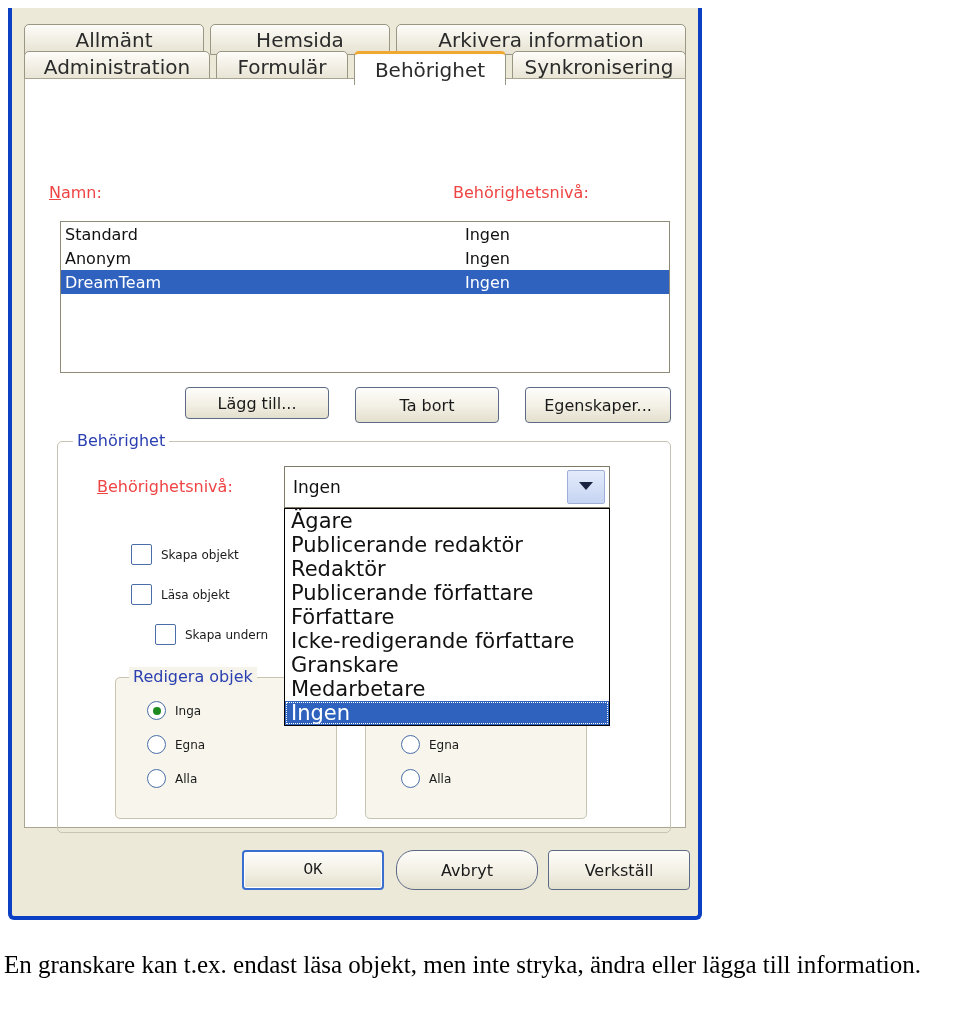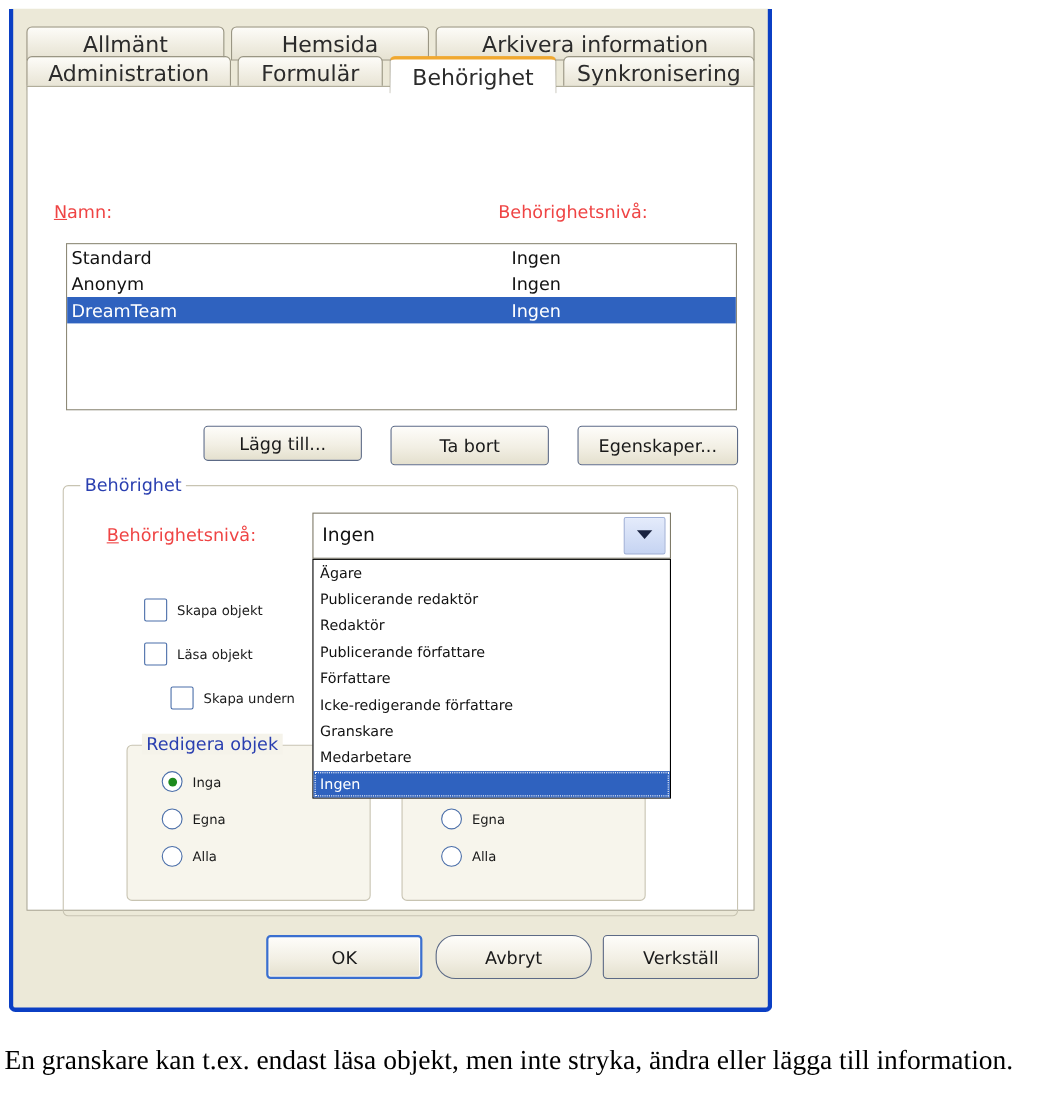--- a/index.html
+++ b/index.html
@@ -240,21 +240,21 @@
     width: 326px;
     background: #ffffff;
     border: 1px solid #000000;
     box-sizing: border-box;
     z-index: 40;
   }
   .opt {
     height: 24px;
     display: flex;
     align-items: center;
-    font-size: 13px;
+    font-size: 21px;
     color: #111111;
     padding-left: 6px;
     cursor: pointer;
     white-space: nowrap;
   }
   .opt.sel {
     background: #2f62bf;
     color: #ffffff;
     outline: 1px dotted #ffffff;
     outline-offset: -2px;
@@ -468,21 +468,21 @@
       </div>
     <div class="opt">
         <span>Medarbetare</span>
       </div>
     <div class="opt sel">
         <span>Ingen</span>
       </div>
   </div>
 
   <div id="bottombar">
-    <div class="btn default" style="left:230px;top:22px;width:142px;height:40px;">
+    <div class="btn default" style="left:230px;top:22px;width:142px;height:40px;font-family:Liberation Mono, monospace;">
       <span>OK</span>
     </div>
     <div class="btn" style="left:384px;top:22px;width:142px;height:40px;border-radius:18px;">
       <span>Avbryt</span>
     </div>
     <div class="btn" style="left:536px;top:22px;width:142px;height:40px;">
       <span>Verkställ</span>
     </div>
   </div>
 

